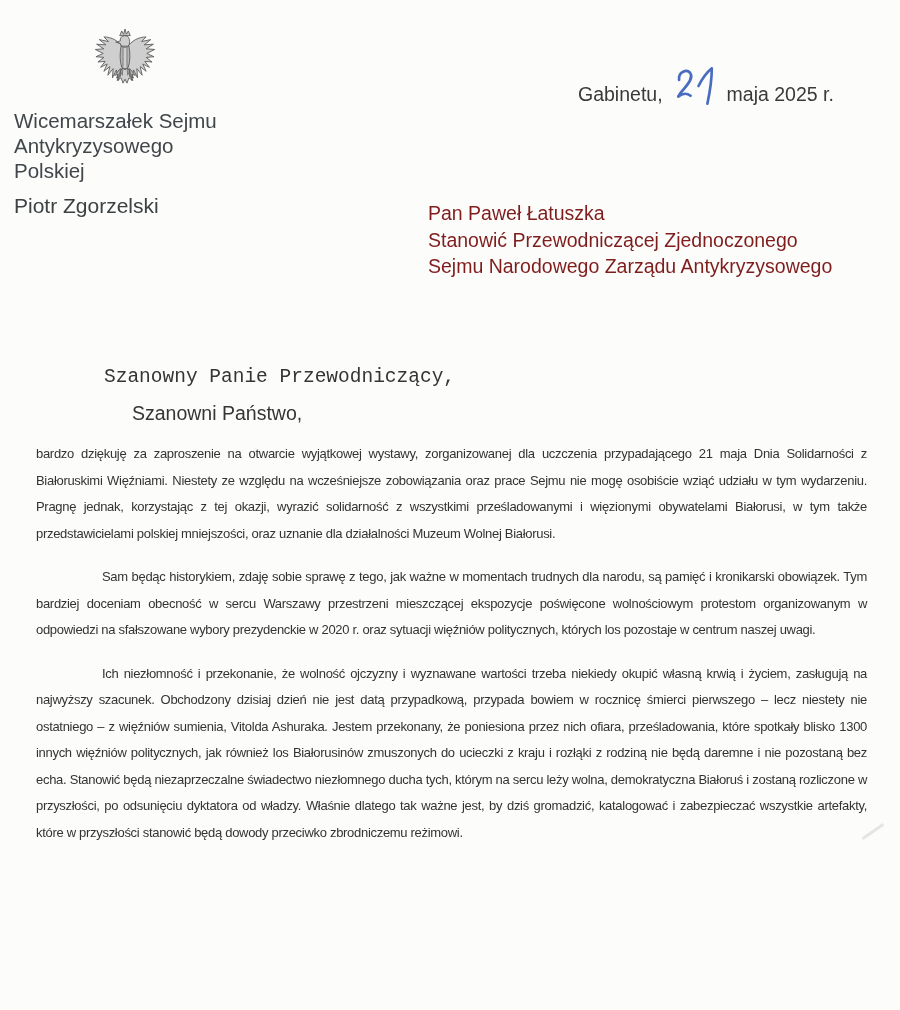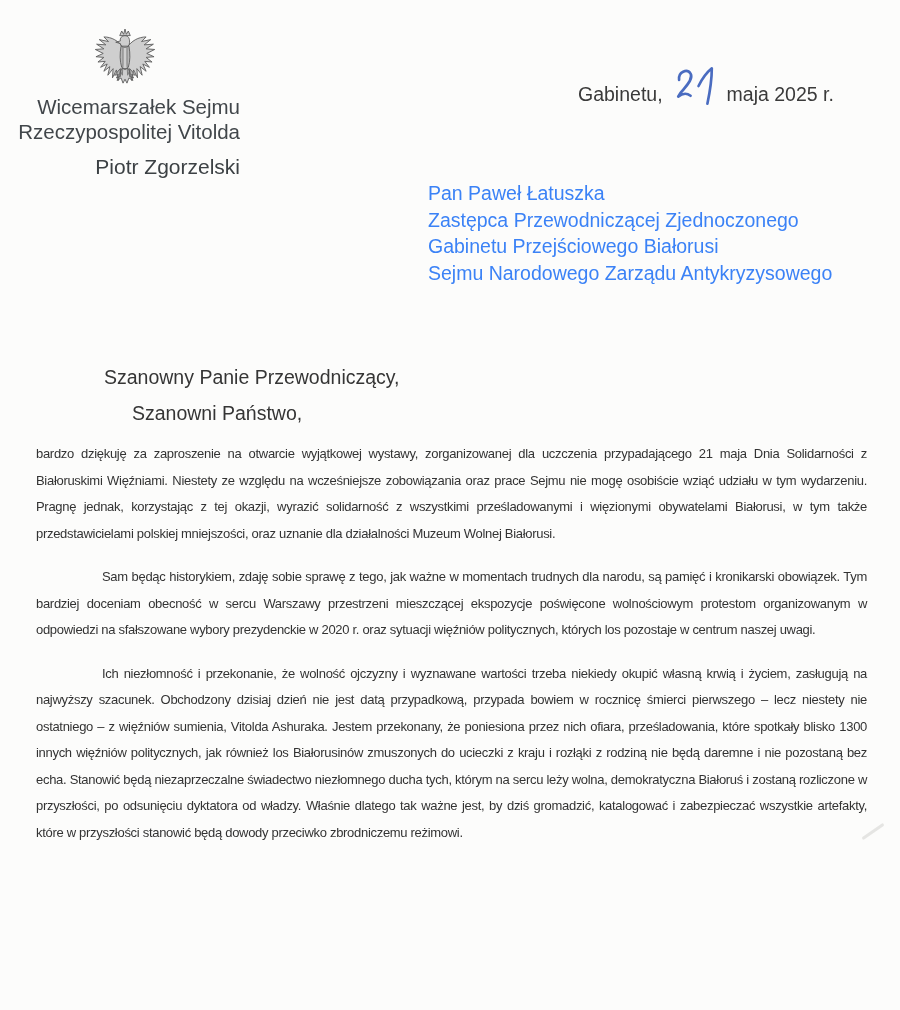--- a/index.html
+++ b/index.html
@@ -14,22 +14,22 @@
     background:#fcfcfb;
     color:#383838;
     overflow:hidden;
   }
   
   .emblem {
     position:absolute; left:92px; top:22px;
     width:66px; height:84px;
   }
   .office-block {
-    position:absolute; left:14px; top:94px; width:226px;
-    text-align:right;
+    position:absolute; left:14px; top:108px; width:226px;
+    text-align:left;
     font-size:20.5px; line-height:25px;
     color:#41464a;
   }
   .official-name {
     margin-top:10px;
     font-size:21px;
     color:#3c4144;
   }
   
   .dateline {
@@ -37,30 +37,30 @@
     display:flex; align-items:flex-end; gap:9px;
     font-size:19.5px; color:#3a3a3a;
   }
   .dateline .hand-day-svg { margin-bottom:-7px; }
   .visually-hidden {
     position:absolute; width:1px; height:1px;
     overflow:hidden; clip:rect(0 0 0 0); white-space:nowrap;
   }
   
   .recipient {
-    position:absolute; left:428px; top:180px;
+    position:absolute; left:428px; top:200px;
     font-size:19.5px; line-height:26.5px;
-    color:#3b82f6;
+    color:#7f1d1d;
   }
   
   .salutation-1, .salutation-2 {
     position:absolute; left:104px;
     font-size:19.5px; color:#353535;
   }
-  .salutation-1 { top:366px; }
+  .salutation-1 { top:366px;font-family:Liberation Mono, monospace; }
   .salutation-2 { top:402px;margin-left:28px; }
   
   .body-text {
     position:absolute; left:36px; right:33px; top:441px;
     font-size:13px; line-height:26.5px;
     letter-spacing:-0.3px;
     text-align:justify;
     color:#333333;
   }
   .body-text p { margin:0; }
@@ -91,42 +91,41 @@
         <path d="M44 28 C42 40 42 50 45 60 L50 64 L55 60 C58 50 58 40 56 28 Z"></path>
         <path d="M45 62 L38 80 L44 76 L47 84 L50 78 L53 84 L56 76 L62 80 L55 62 Z"></path>
         <path d="M43 62 L34 72 L40 71 L37 76 L43 74 Z"></path>
         <path d="M57 62 L66 72 L60 71 L63 76 L57 74 Z"></path>
       </g>
     </svg>
   </span>
 
   <div class="office-block">
     <div>Wicemarszałek Sejmu</div>
-    <div>Rzeczypospolitej Vitolda</div>
+    <div>Antykryzysowego Polskiej</div>
     <div class="official-name">Piotr Zgorzelski</div>
   </div>
 
   <div class="dateline">
     <span>Gabinetu,</span>
     <span class="hand-day-svg">
       <span class="visually-hidden">21</span>
       <svg viewBox="0 0 52 48" width="46" height="44" aria-hidden="true">
         <g fill="none" stroke="#4a6cc0" stroke-width="3" stroke-linecap="round" stroke-linejoin="round">
           <path d="M8 17 C 7 8, 17 4, 21 10 C 24 15, 18 22, 13 28 C 10 31, 8 34, 7 36 C 12 32, 17 32, 21 35"></path>
           <path d="M30 24 C 34 16, 40 8, 45 4 C 45 14, 43 30, 40 44"></path>
         </g>
       </svg>
     </span>
     <span>maja 2025 r.</span>
   </div>
 
   <div class="recipient">
     <div>Pan Paweł Łatuszka</div>
-    <div>Zastępca Przewodniczącej Zjednoczonego</div>
-    <div>Gabinetu Przejściowego Białorusi</div>
+    <div>Stanowić Przewodniczącej Zjednoczonego</div>
     <div>Sejmu Narodowego Zarządu Antykryzysowego</div>
   </div>
 
   <div class="salutation-1">Szanowny Panie Przewodniczący,</div>
   <div class="salutation-2">Szanowni Państwo,</div>
 
   <div class="body-text">
     <p>bardzo dziękuję za zaproszenie na otwarcie wyjątkowej wystawy, zorganizowanej dla uczczenia przypadającego 21 maja Dnia Solidarności z Białoruskimi Więźniami. Niestety ze względu na wcześniejsze zobowiązania oraz prace Sejmu nie mogę osobiście wziąć udziału w tym wydarzeniu. Pragnę jednak, korzystając z tej okazji, wyrazić solidarność z wszystkimi prześladowanymi i więzionymi obywatelami Białorusi, w tym także przedstawicielami polskiej mniejszości, oraz uznanie dla działalności Muzeum Wolnej Białorusi.</p>
     <p>Sam będąc historykiem, zdaję sobie sprawę z tego, jak ważne w momentach trudnych dla narodu, są pamięć i kronikarski obowiązek. Tym bardziej doceniam obecność w sercu Warszawy przestrzeni mieszczącej ekspozycje poświęcone wolnościowym protestom organizowanym w odpowiedzi na sfałszowane wybory prezydenckie w 2020 r. oraz sytuacji więźniów politycznych, których los pozostaje w centrum naszej uwagi.</p>
     <p>Ich niezłomność i przekonanie, że wolność ojczyzny i wyznawane wartości trzeba niekiedy okupić własną krwią i życiem, zasługują na najwyższy szacunek. Obchodzony dzisiaj dzień nie jest datą przypadkową, przypada bowiem w rocznicę śmierci pierwszego – lecz niestety nie ostatniego – z więźniów sumienia, Vitolda Ashuraka. Jestem przekonany, że poniesiona przez nich ofiara, prześladowania, które spotkały blisko 1300 innych więźniów politycznych, jak również los Białorusinów zmuszonych do ucieczki z kraju i rozłąki z rodziną nie będą daremne i nie pozostaną bez echa. Stanowić będą niezaprzeczalne świadectwo niezłomnego ducha tych, którym na sercu leży wolna, demokratyczna Białoruś i zostaną rozliczone w przyszłości, po odsunięciu dyktatora od władzy. Właśnie dlatego tak ważne jest, by dziś gromadzić, katalogować i zabezpieczać wszystkie artefakty, które w przyszłości stanowić będą dowody przeciwko zbrodniczemu reżimowi.</p>

